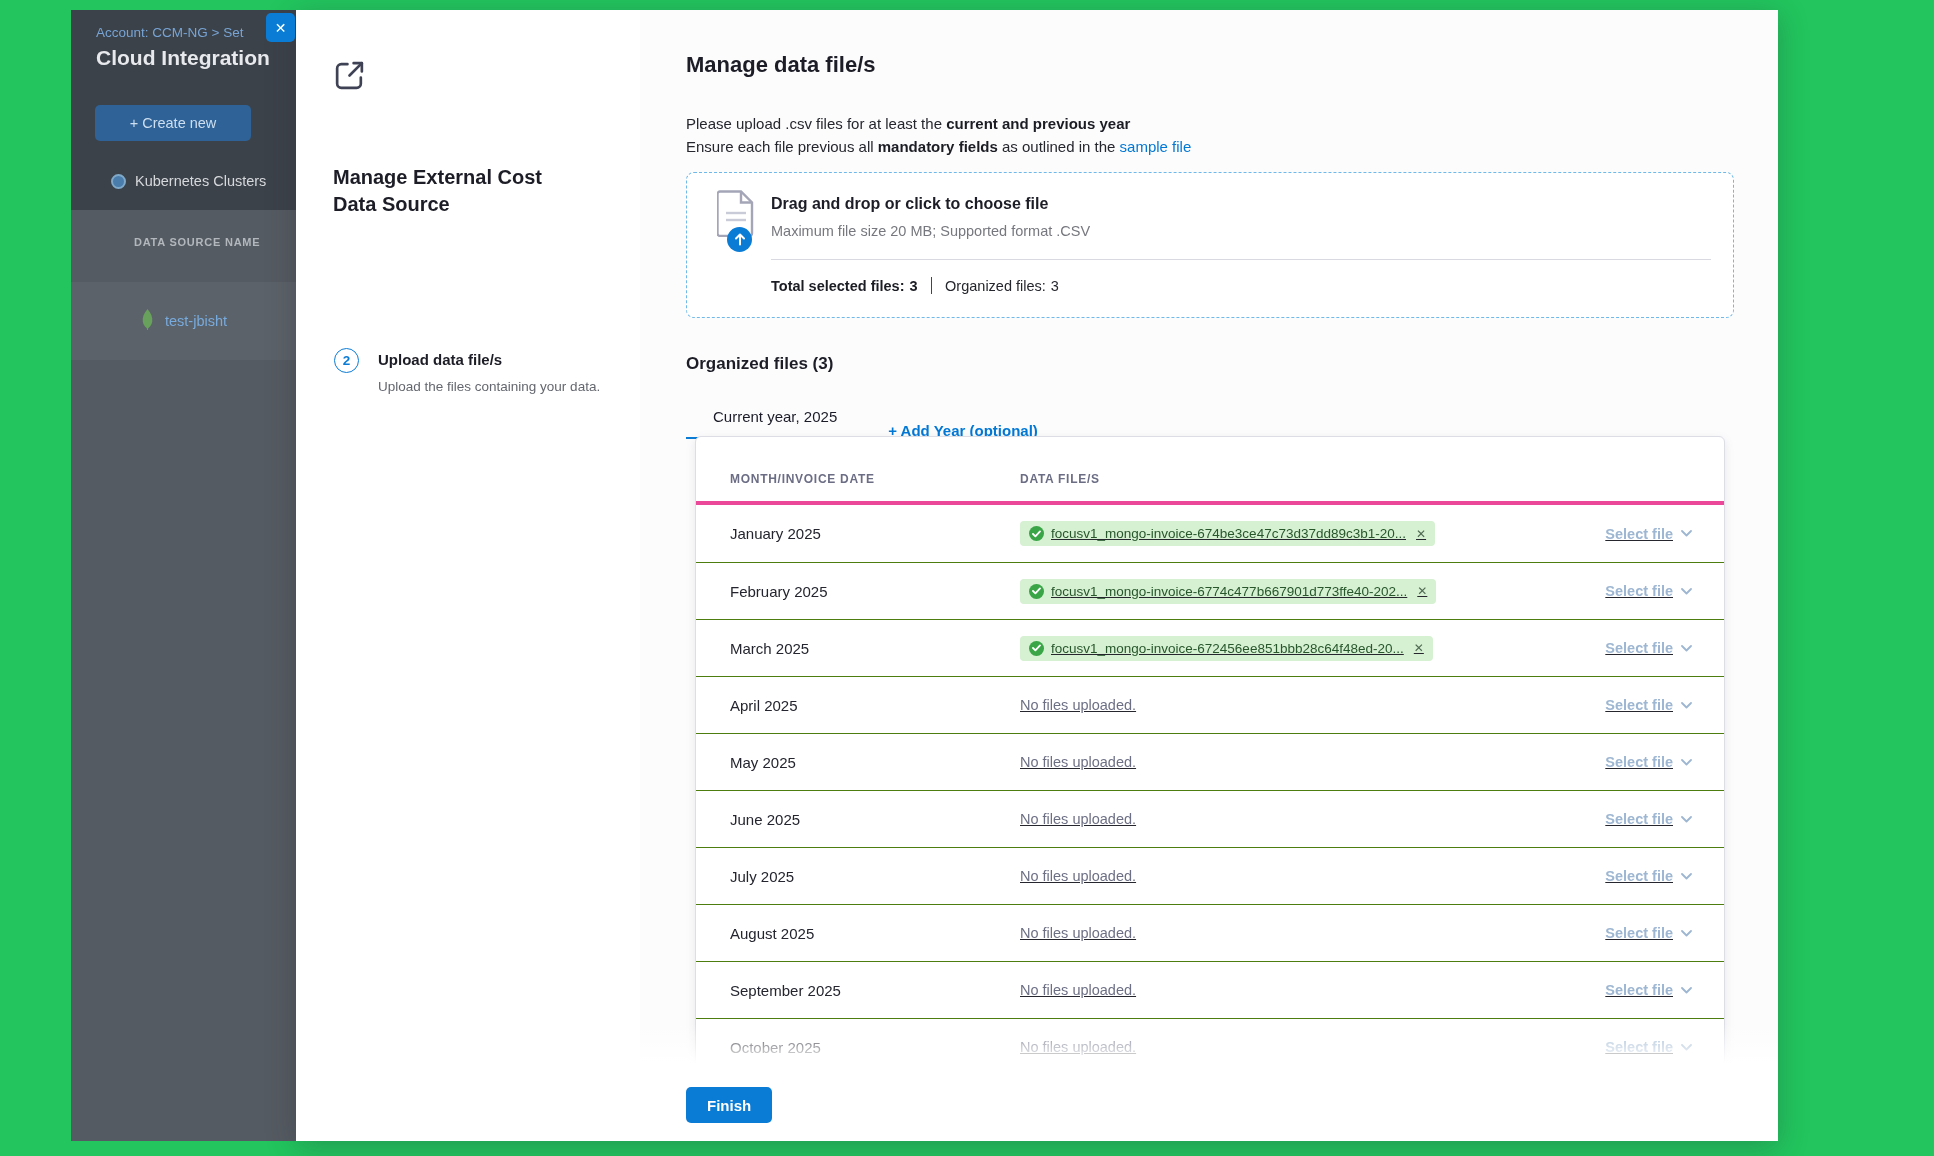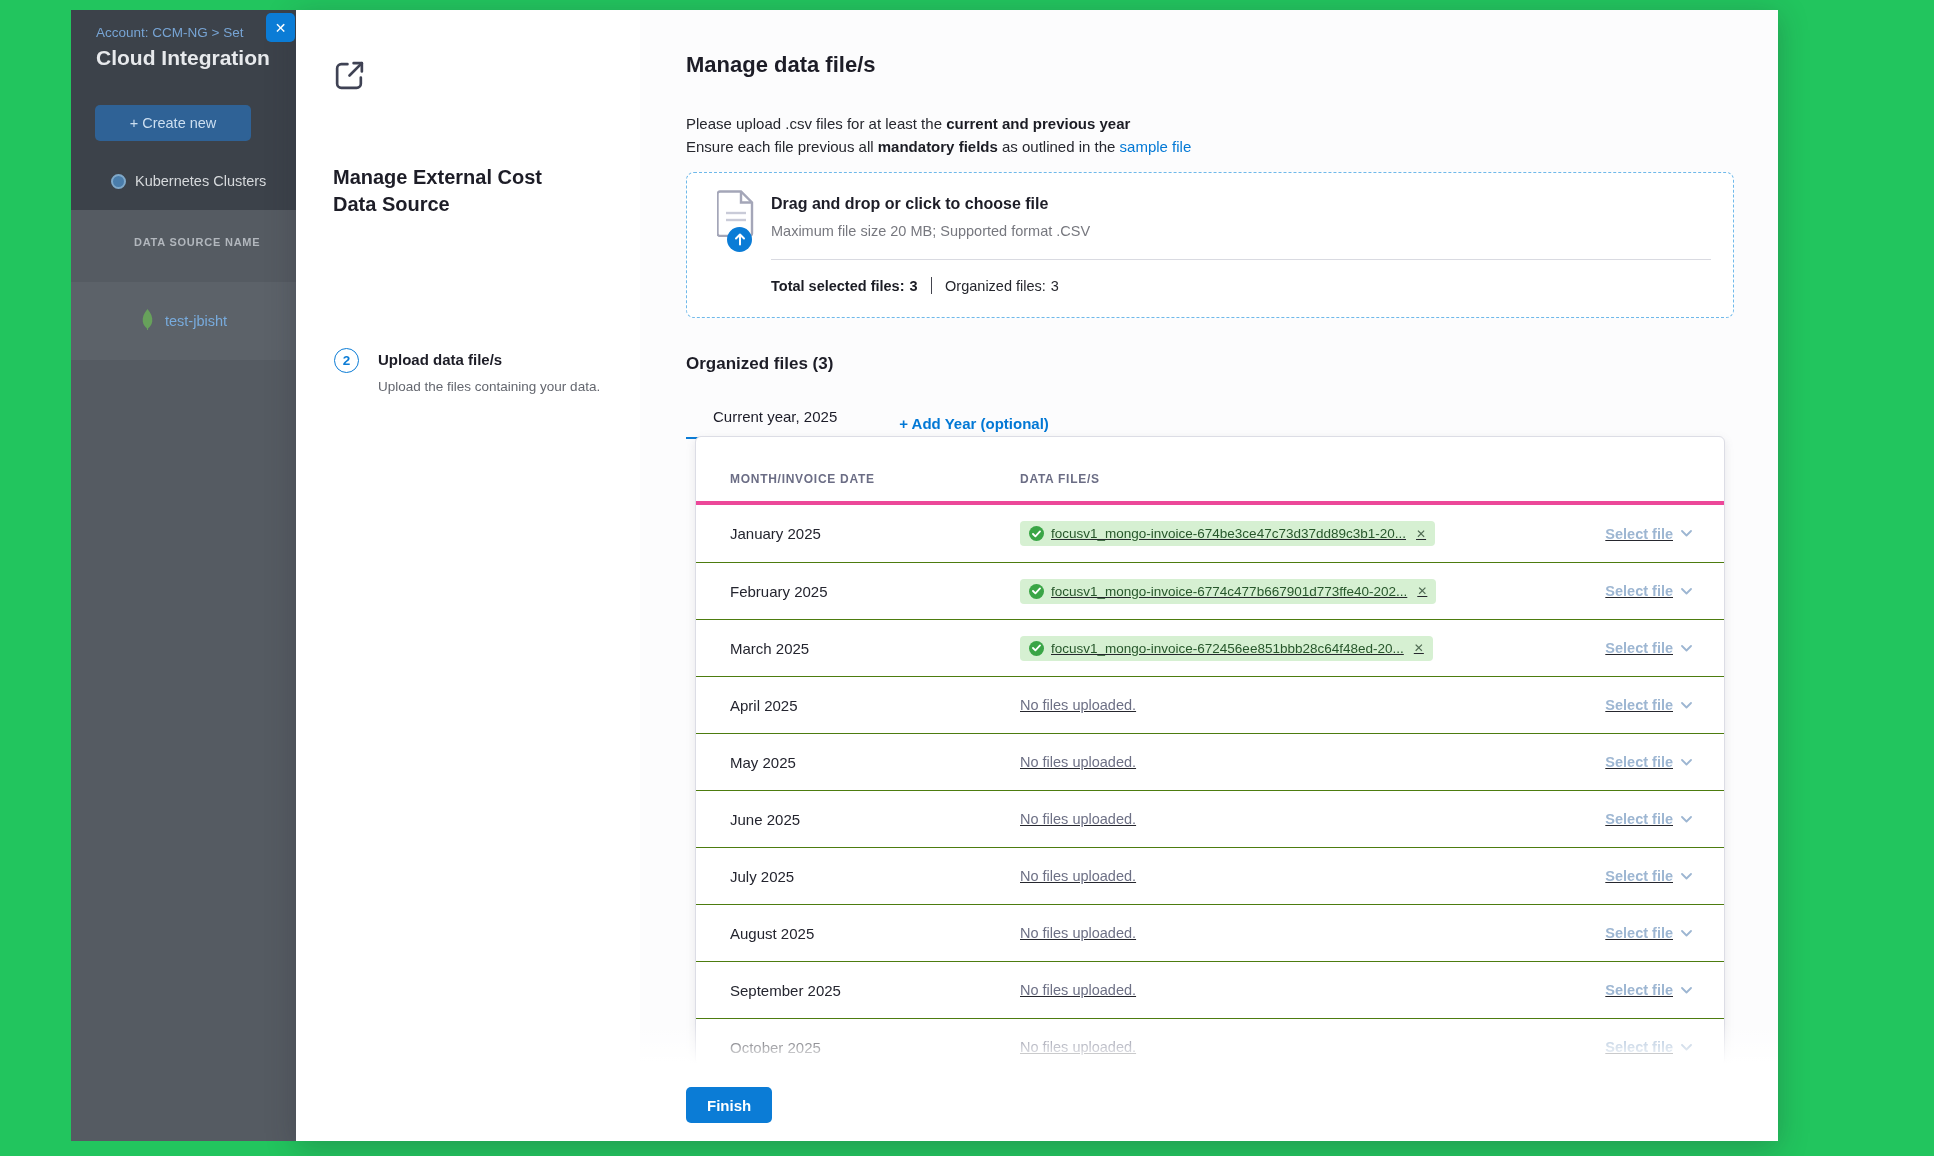--- a/index.html
+++ b/index.html
@@ -53,21 +53,21 @@
   .dz-title { position:absolute; left:84px; top:22px; font-size:16px; font-weight:700; color:#1d1d27; }
   .dz-sub { position:absolute; left:84px; top:50px; font-size:14.5px; color:#77787f; }
   .dz-divider { position:absolute; left:84px; right:22px; top:86px; height:1px; background:#d9dae1; }
   .dz-stats { position:absolute; left:84px; top:104px; display:flex; align-items:center; font-size:14.5px; color:#26272e; }
   .dz-stats .strong { font-weight:700; color:#1b1c24; }
   .dz-stats .val { margin-left:5px; }
   .vbar { width:1.5px; height:17px; background:#43444e; margin:0 13px; }
 
   .org-heading { position:absolute; left:46px; top:344px; font-size:17px; font-weight:700; color:#1d1d27; }
 
-  .tabs { position:absolute; left:46px; top:396px; display:flex; gap:35px; align-items:center; }
+  .tabs { position:absolute; left:46px; top:396px; display:flex; gap:24px; align-items:flex-end; }
   .tab { padding:2px 27px 12px 27px; font-size:15px; color:#1c1c28; border-bottom:2.5px solid transparent; cursor:pointer; white-space:nowrap; }
   .tab.active { border-bottom-color:#0b7cd6; }
   .addyear { padding-top:2px; font-size:15px; font-weight:600; color:#0278d5; cursor:pointer; white-space:nowrap; }
 
   .card { position:absolute; left:55px; top:426px; width:1030px; height:630px; background:#fff; border:1px solid #dcdde5; border-radius:6px; box-shadow:0 3px 10px rgba(96,97,112,.14); overflow:hidden; }
   .thead { display:flex; align-items:flex-end; height:68px; padding:0 32px 15px 34px; border-bottom:4px solid #ec4899; }
   .th { font-size:12px; font-weight:700; letter-spacing:.06em; color:#6b6d85; }
   .col-month { width:290px; flex:0 0 290px; }
   .col-file { flex:1; }
   .trow { display:flex; align-items:center; height:57px; padding:0 32px 0 34px; }

